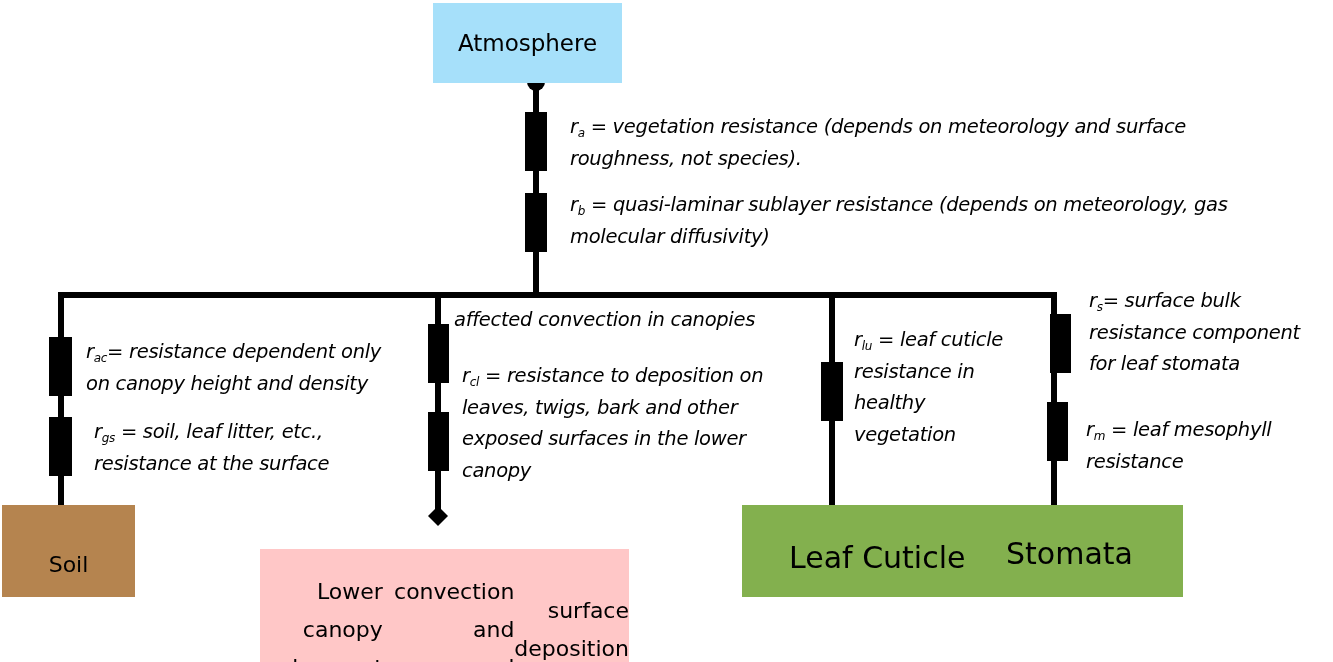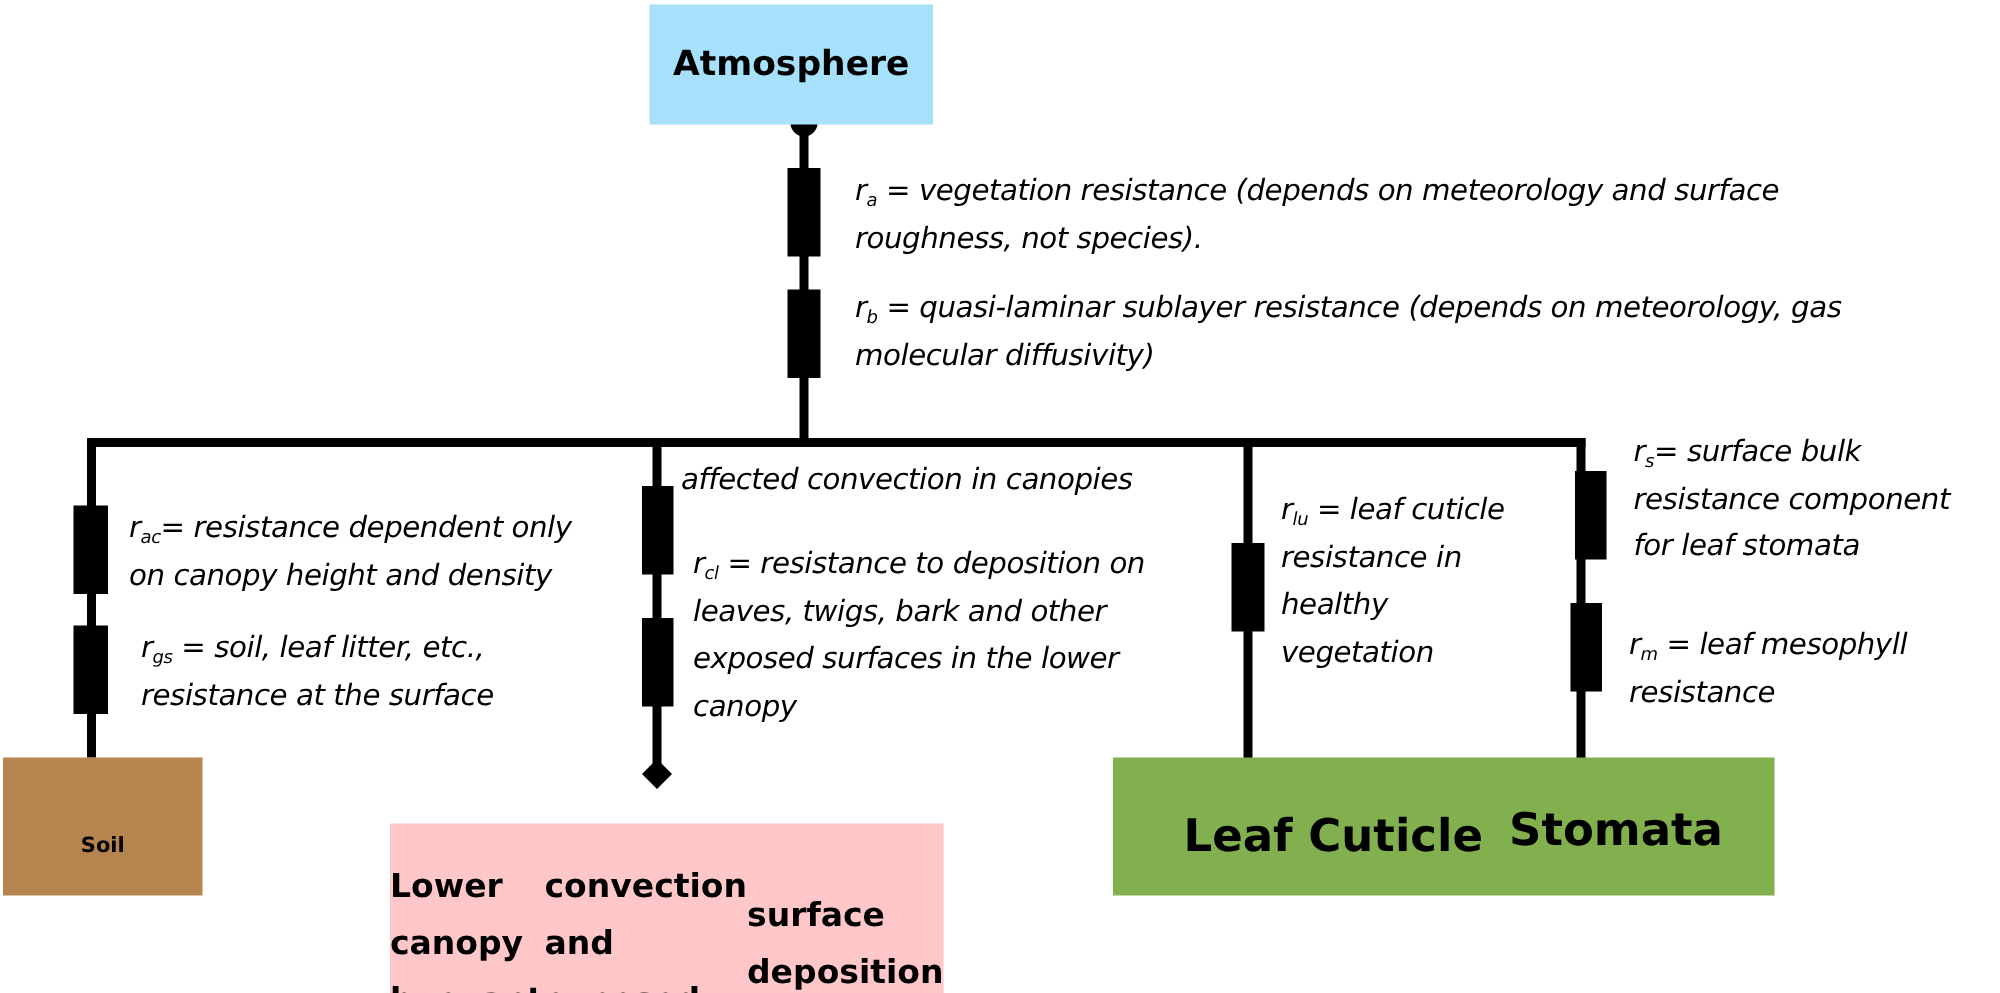--- a/index.html
+++ b/index.html
@@ -1,21 +1,21 @@
 <!DOCTYPE html>
 <html><head>
   <meta charset="utf-8">
   <style>
     html, body { margin: 0; padding: 0; background: #ffffff; }
     body { width: 1333px; height: 662px; position: relative; overflow: hidden; font-family: "Liberation Sans", sans-serif; }
     .stage { position: absolute; left: 0; top: 0; width: 1333px; height: 662px; }
     svg.wires { position: absolute; left: 0; top: 0; width: 1333px; height: 662px; }
-    .box { position: absolute; display: flex; align-items: center; justify-content: center; text-align: left; font-family: "DejaVu Sans", sans-serif; font-weight: bold; color: #000; }
+    .box { position: absolute; display: flex; align-items: center; justify-content: center; text-align: right; font-family: "DejaVu Sans", sans-serif; font-weight: normal; color: #000; }
     .atm { left: 433px; top: 3px; width: 189px; height: 80px; font-size: 23px; }
-    .soil { left: 2px; top: 505px; width: 133px; height: 92px; font-size: 14px; padding-top: 26px; box-sizing: border-box; }
+    .soil { left: 2px; top: 505px; width: 133px; height: 92px; font-size: 22px; padding-top: 26px; box-sizing: border-box; }
     .lower { left: 260px; top: 505px; width: 369px; height: 154px; font-size: 22px; line-height: 38px; padding-top: 8px; box-sizing: border-box; }
     .green { left: 742px; top: 505px; width: 441px; height: 92px; }
     .green span { position: absolute; font-size: 30px; top: 35px; }
     .lbl { position: absolute; font-family: "DejaVu Sans", sans-serif; font-style: italic; font-size: 19.5px; line-height: 31.5px; color: #000; white-space: nowrap; letter-spacing: -0.3px; }
     .lbl .sym { font-style: italic; }
     .lbl sub { font-size: 12px; vertical-align: -4px; line-height: 0; }
   </style>
 </head>
 <body>
 

